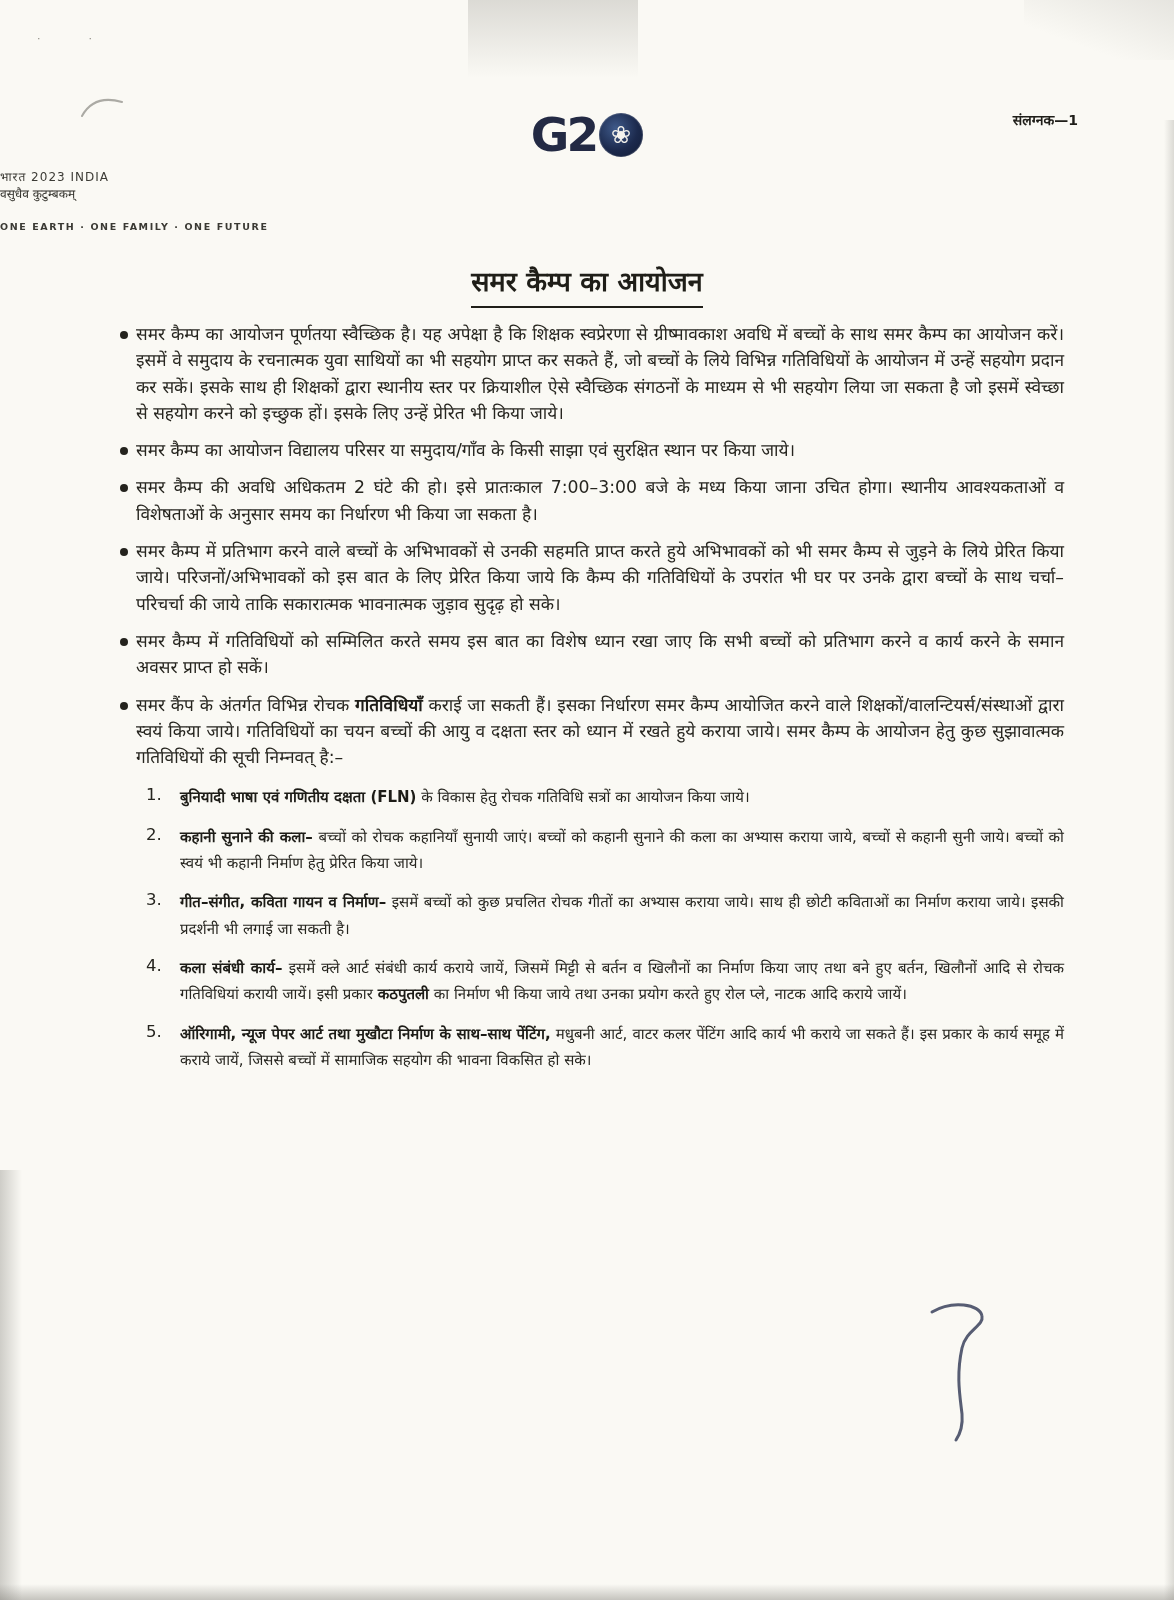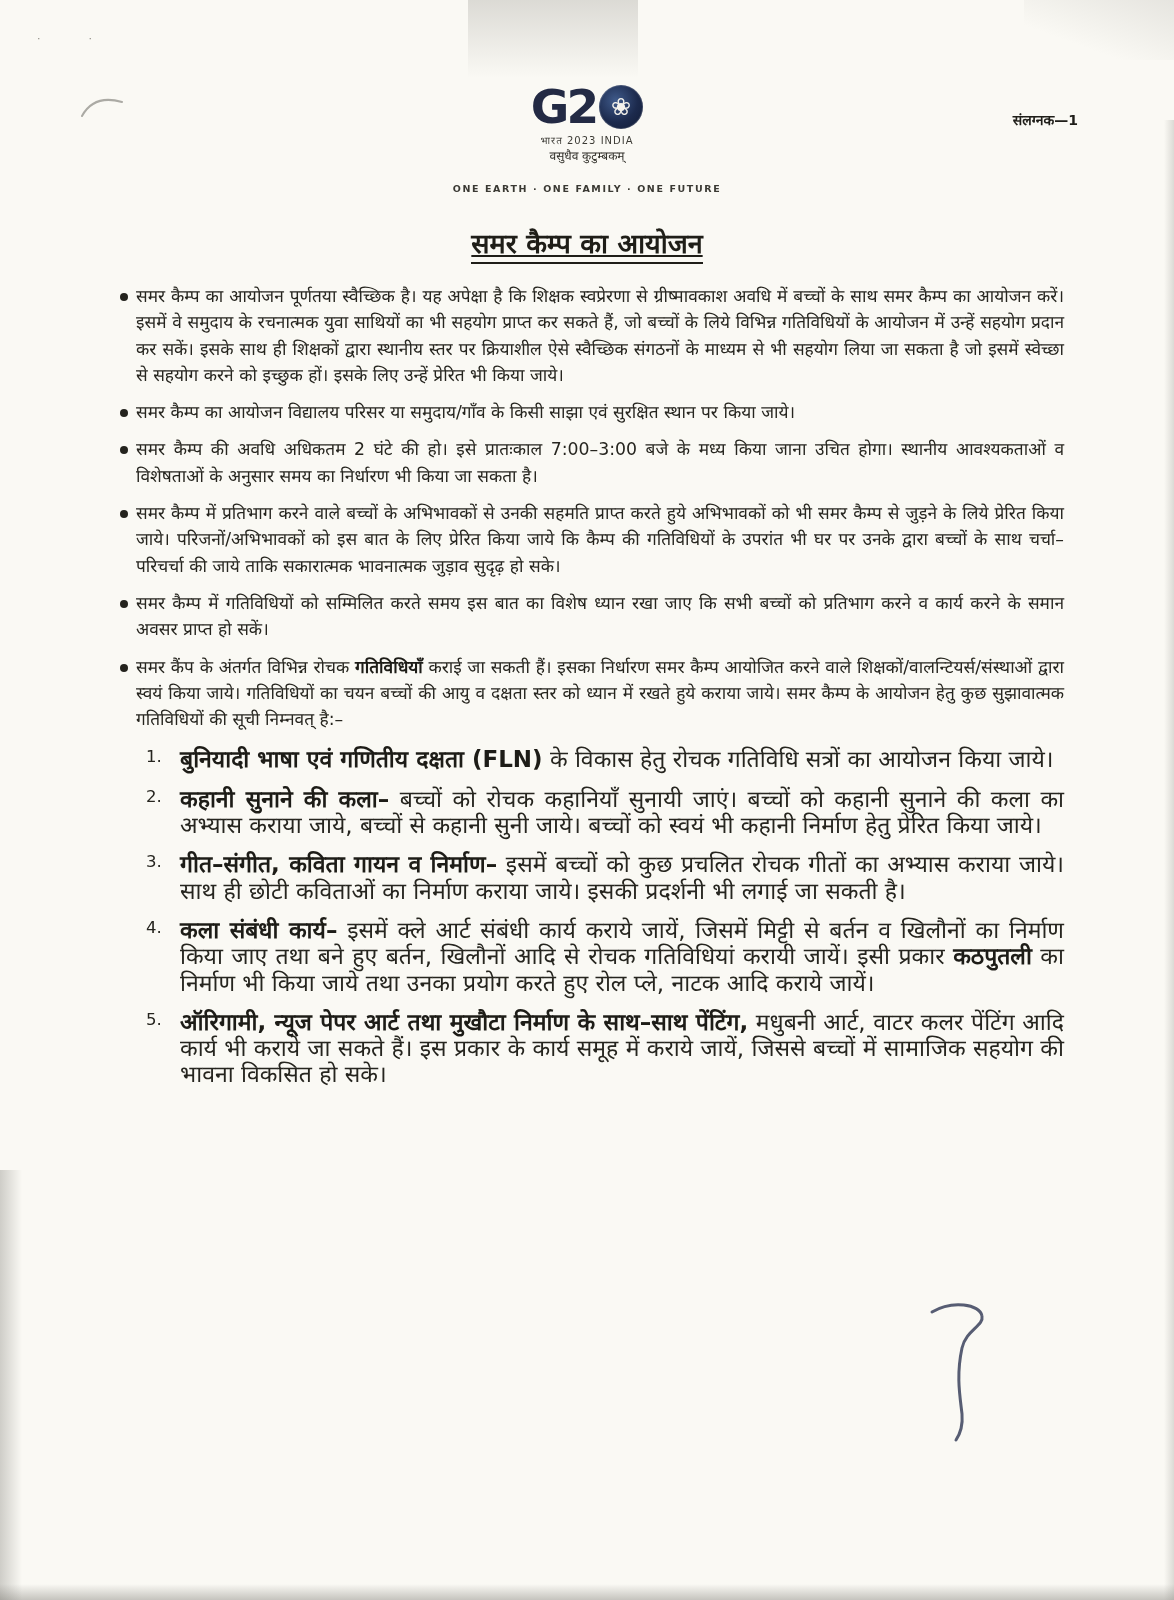--- a/index.html
+++ b/index.html
@@ -24,50 +24,50 @@
   .scan-edge-right{position:absolute;right:0;top:120px;width:10px;height:1480px;
     background:linear-gradient(270deg,rgba(140,138,132,.28),rgba(140,138,132,0));pointer-events:none;}
   .pencil-mark{position:absolute;left:78px;top:90px;pointer-events:none;opacity:.55;}
   .tiny-marks{position:absolute;left:36px;top:36px;font-size:11px;color:#8a8880;letter-spacing:46px;pointer-events:none;}
 
   .annexure{
     position:absolute;top:110px;right:96px;
     font-size:14px;font-weight:700;color:#1f1e19;
   }
 
-  .logo-block{padding-top:83px;text-align:center;}
+  .logo-block{padding-top:111px;}
   .g20-row{display:flex;align-items:center;justify-content:center;gap:2px;}
   .g20-text{font-size:47px;font-weight:700;color:#232a44;letter-spacing:-3px;line-height:1;}
   .g20-globe{
     width:44px;height:44px;border-radius:50%;
     background:radial-gradient(circle at 38% 35%,#3f5a8a 0%,#1c2a4d 55%,#101a33 100%);
     display:flex;align-items:center;justify-content:center;
     color:#f4f2ec;font-size:24px;line-height:1;margin-left:1px;
     box-shadow:inset 0 0 0 1px rgba(255,255,255,.15);
   }
-  .g20-sub{font-size:10px;color:#3c3b35;margin-top:3px;letter-spacing:1px;}
+  .g20-sub{font-size:12px;color:#3c3b35;margin-top:10px;letter-spacing:1px;}
   .motto{font-size:12px;color:#2e2d27;margin-top:0;}
   .tagline{font-size:9.5px;font-weight:700;color:#3a3933;letter-spacing:1.6px;margin-top:19px;}
 
   .doc-title{
     text-align:center;font-size:27px;font-weight:700;color:#1f1e18;
     margin:30px 0 22px 0;
   }
-  .doc-title .tline{border-bottom:2.5px solid #1f1e18;padding-bottom:3px;text-decoration:underline;}
+  .doc-title .tline{border-bottom:2.5px solid #1f1e18;padding-bottom:9px;}
 
   .content{padding:0 110px 0 120px;}
 
   .bullet{display:flex;gap:8px;margin-bottom:11px;}
   .bullet .dot{flex:none;width:8px;height:8px;border-radius:50%;background:#24231d;margin-top:10px;}
   .btext{flex:1;font-size:17.3px;line-height:26.3px;text-align:justify;color:#26251f;}
 
   .numbered{margin-top:14px;padding-left:26px;}
   .nitem{display:flex;gap:12px;margin-bottom:13px;}
   .nnum{flex:none;width:22px;font-size:16.5px;padding-top:1px;color:#26251f;}
-  .ntext{flex:1;font-size:23px;line-height:26.3px;text-align:justify;color:#26251f;}
+  .ntext{flex:1;font-size:15px;line-height:26.3px;text-align:justify;color:#26251f;}
   .seg-b{font-weight:700;color:#1d1c17;margin-top:46px;}
 
   .signature{position:absolute;left:918px;top:1296px;pointer-events:none;}
 </style>
 </head>
 <body>
 
 <div class="page">
 
   <div class="scan-band-top"></div>

